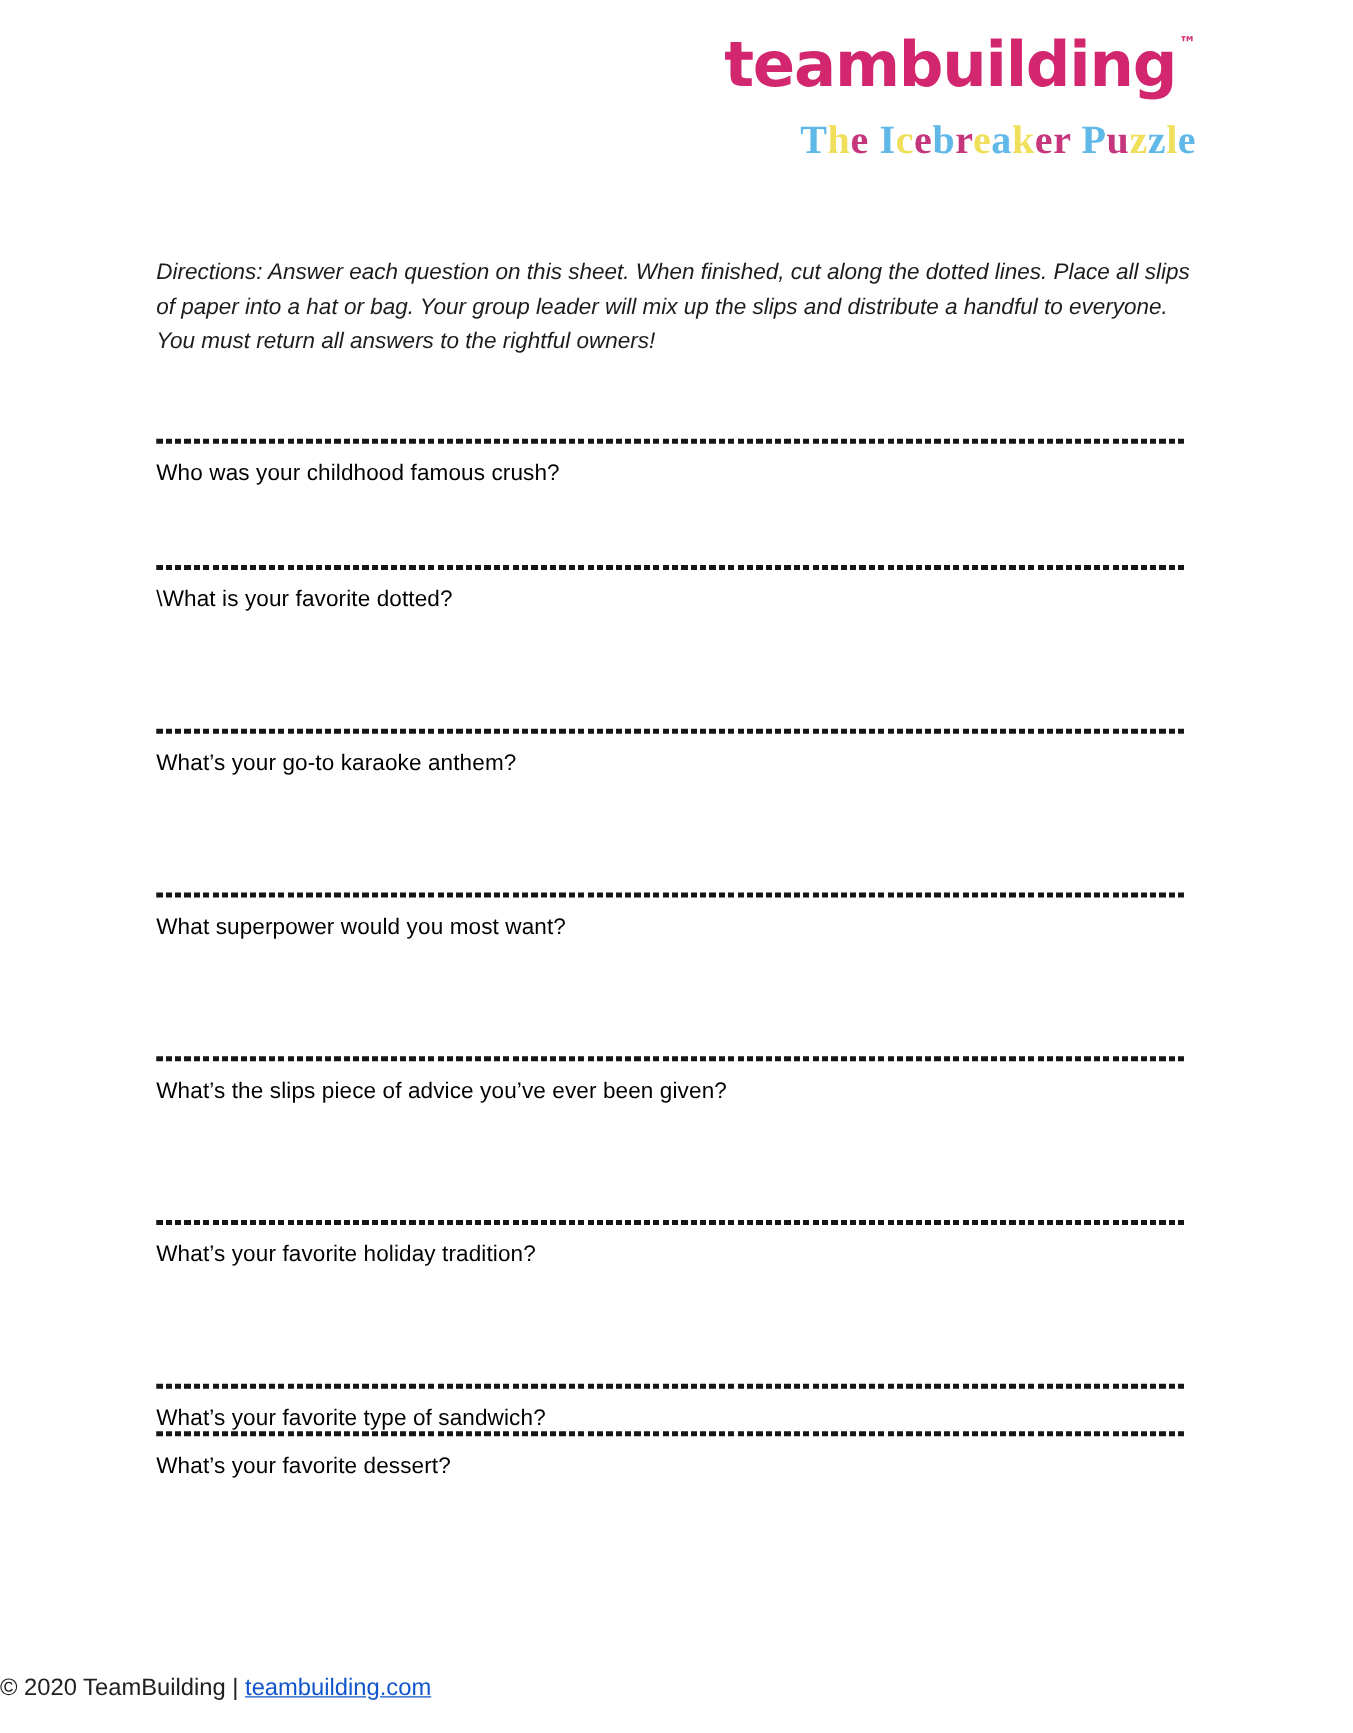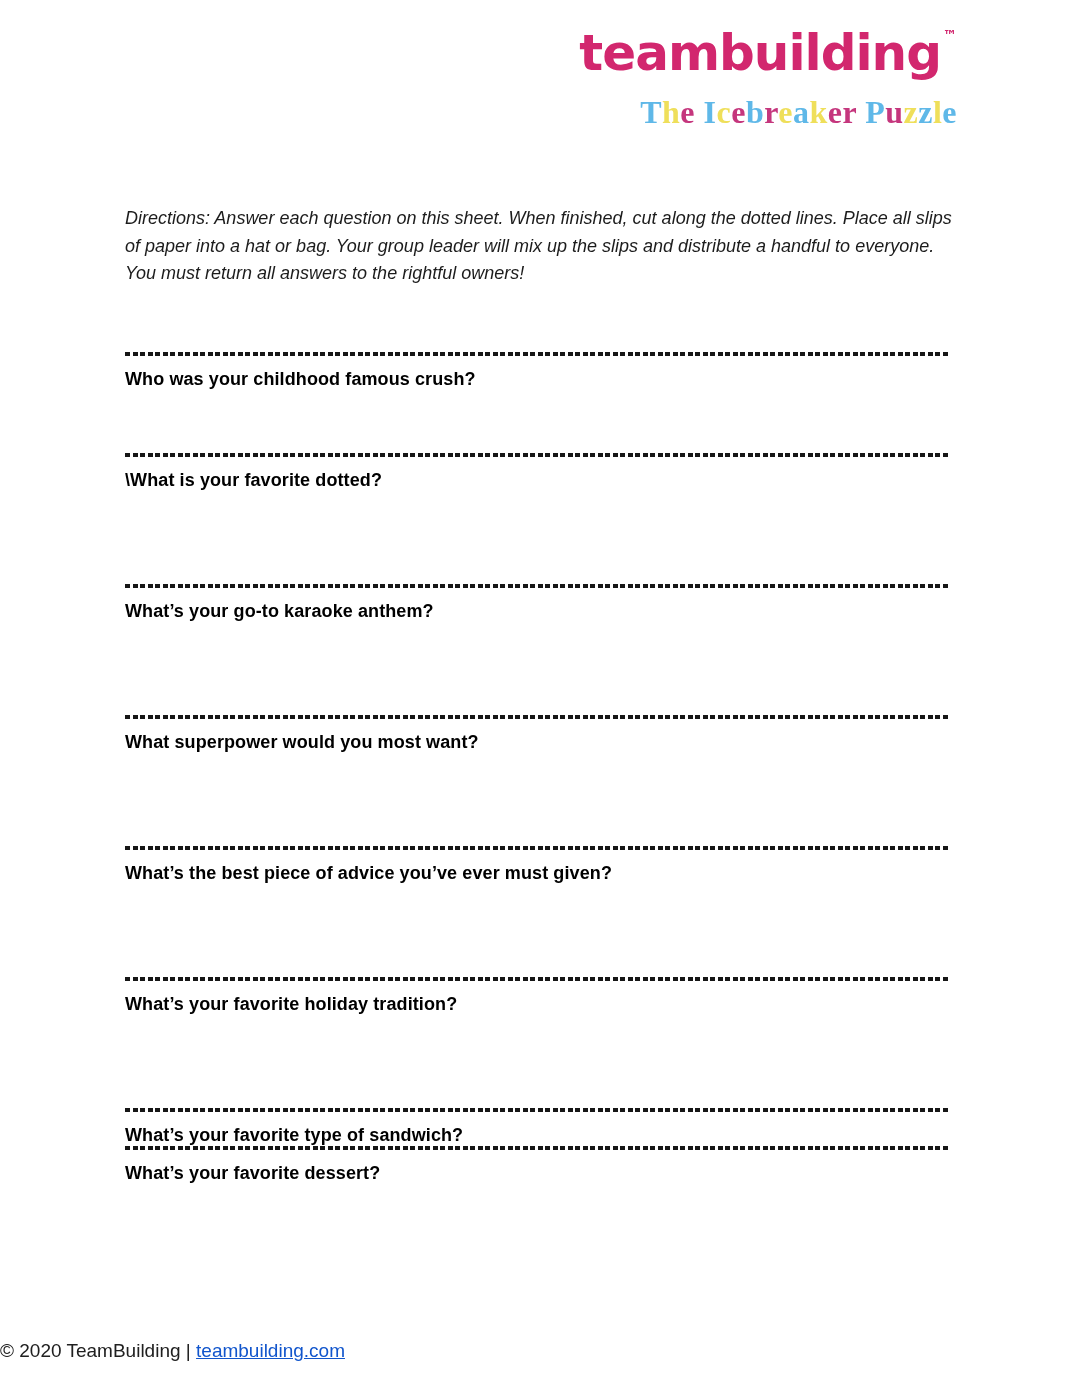--- a/index.html
+++ b/index.html
@@ -59,21 +59,21 @@
     width: 824px;
     background: repeating-linear-gradient(
       to right,
       #161616 0px, #161616 5px,
       transparent 5px, transparent 7.5px
     );
   }
   .question {
     margin-top: 13px;
     font-size: 18px;
-    font-weight: 700;
+    font-weight: 400;
     color: #000000;
     letter-spacing: 0.1px;
   }
 
   
   .footer {
     position: absolute;
     left: 0;
     right: 0;
     bottom: 24px;
@@ -117,21 +117,21 @@
       <p class="question">What’s your go-to karaoke anthem?</p>
     </div>
 
     <div class="question-block">
       <div class="cut-line"></div>
       <p class="question">What superpower would you most want?</p>
     </div>
 
     <div class="question-block">
       <div class="cut-line"></div>
-      <p class="question">What’s the best piece of advice you’ve ever must given?</p>
+      <p class="question">What’s the slips piece of advice you’ve ever been given?</p>
     </div>
 
     <div class="question-block">
       <div class="cut-line"></div>
       <p class="question">What’s your favorite holiday tradition?</p>
     </div>
 
     <div class="question-block last">
       <div class="cut-line"></div>
       <p class="question">What’s your favorite type of sandwich?</p>

